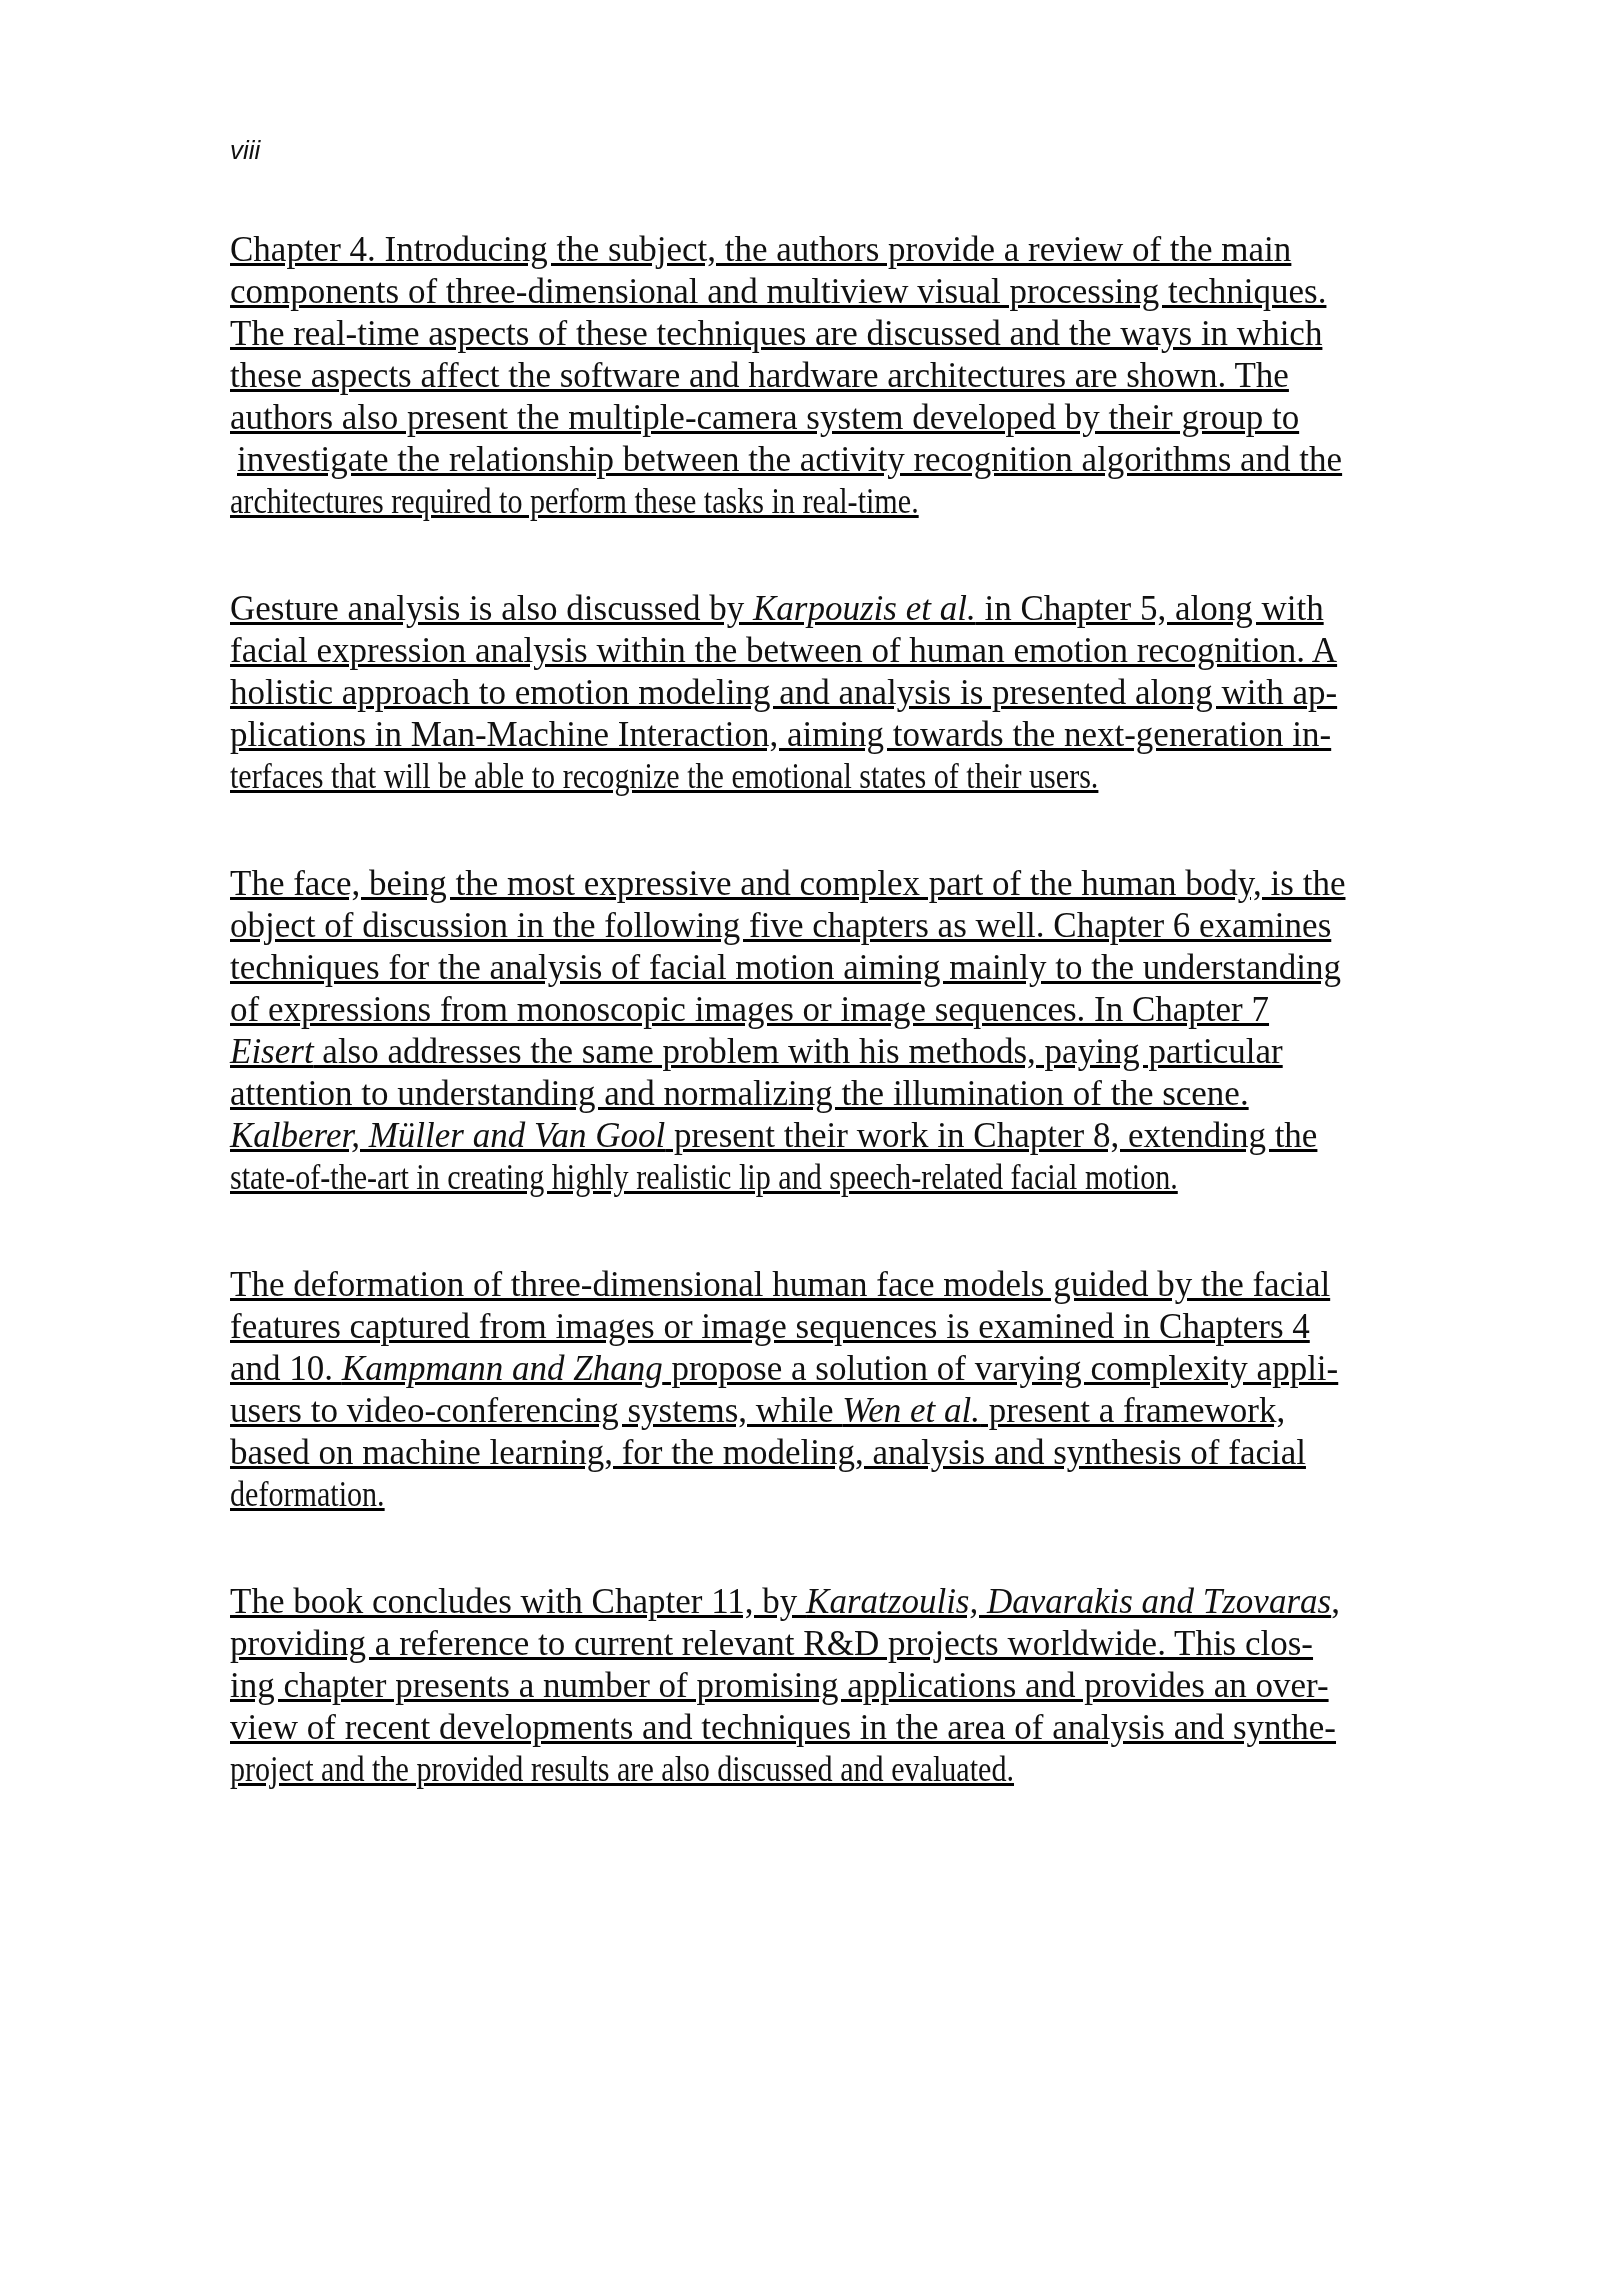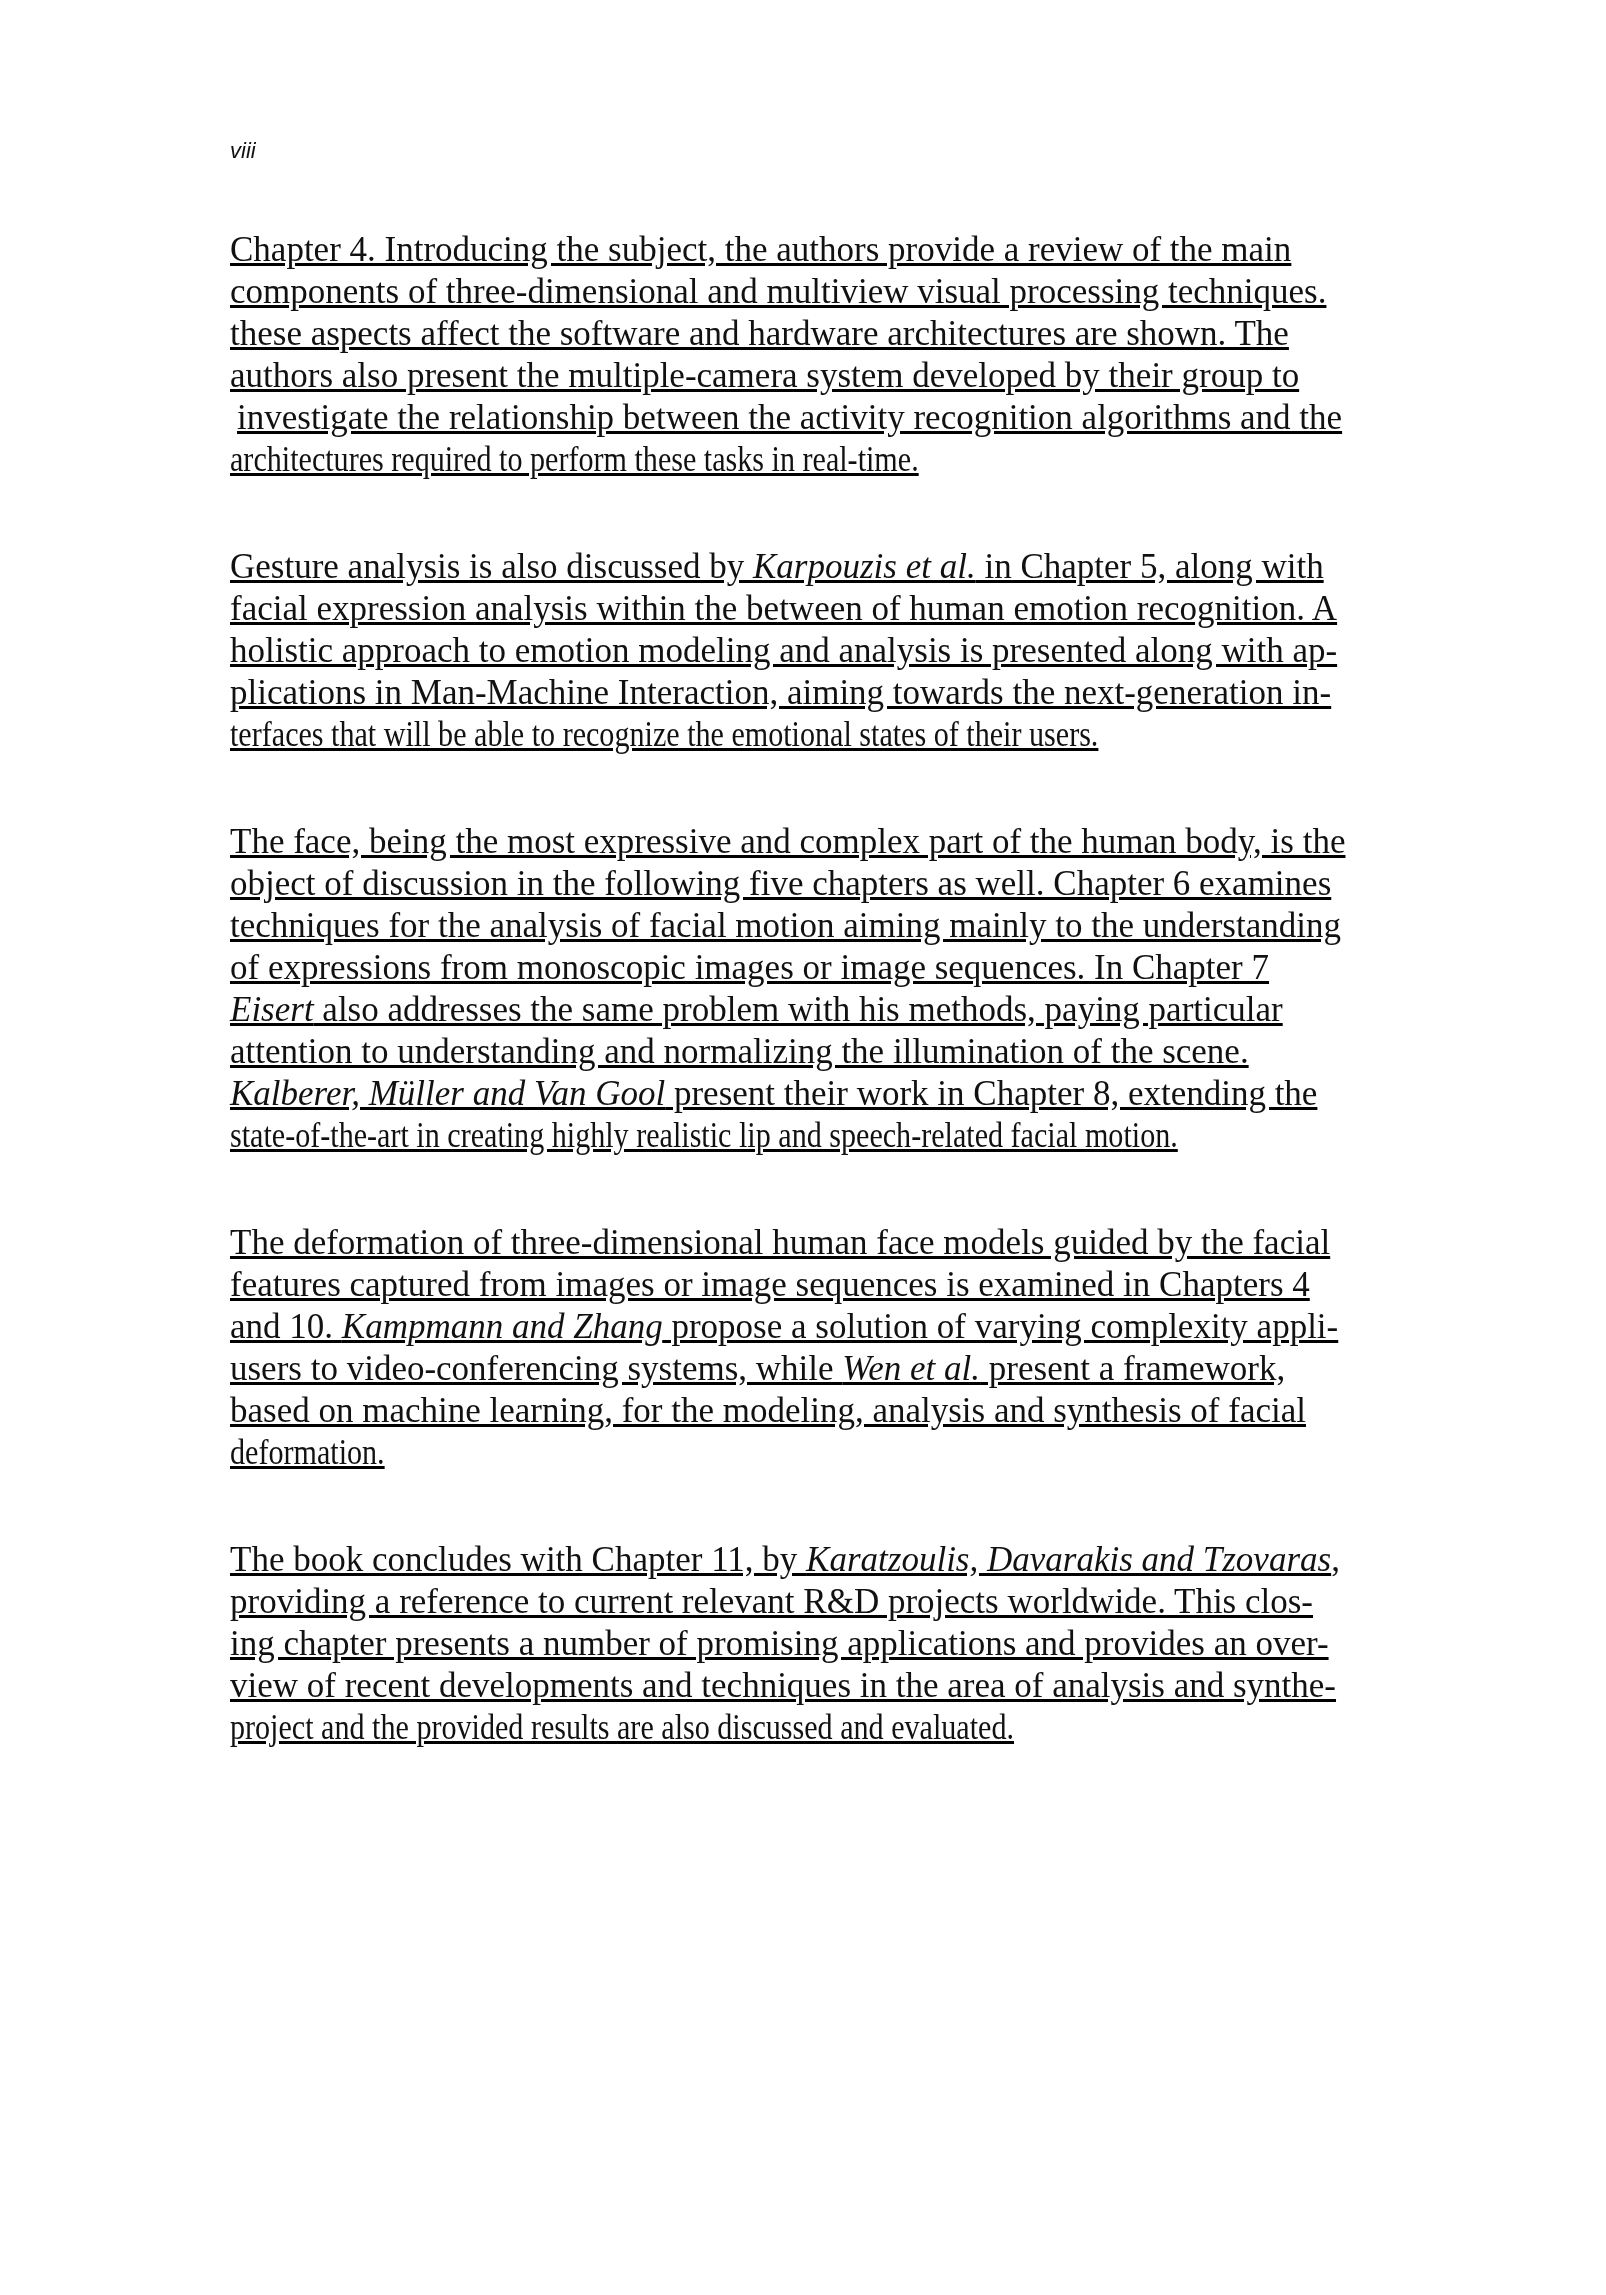--- a/index.html
+++ b/index.html
@@ -1,39 +1,40 @@
 <!DOCTYPE html>
 <html style="font-size:12.2px"><head>
 <meta charset="utf-8">
 <style>
   html, body { margin: 0; padding: 0; background: #ffffff; }
   body { width: 1607px; height: 2295px; position: relative; overflow: hidden; }
   .page-number {
     position: absolute; left: 230px; top: 135px;
     font-family: "Liberation Sans", sans-serif; font-style: italic;
-    font-size: 22px; line-height: 31px; color: #111111;
+    font-size: 26px; line-height: 31px; color: #111111;
   }
   .column { position: absolute; left: 230px; top: 229px; width: 1145px; }
   .para { margin: 0 0 65px 0; text-decoration: underline; }
   .line {
     display: block; height: 42px; line-height: 42px; white-space: nowrap;
     font-family: "Liberation Serif", serif; font-size: 35px; color: #111111;
     transform-origin: 0 50%;
   }
   .line i { font-style: italic; }
 </style>
 </head>
 <body>
 
 <div class="page-number">viii</div>
 
 <div class="column" id="column">
   <p class="para">
       <span class="line" style="transform: scaleX(1);"><span>Chapter 4. Introducing the subject, the authors provide a review of the main</span></span>
       <span class="line" style="transform: scaleX(1);"><span>components of three-dimensional and multiview visual processing techniques.</span></span>
+      <span class="line" style="transform: scaleX(1);"><span>The real-time aspects of these techniques are discussed and the ways in which</span></span>
       <span class="line" style="transform: scaleX(1);"><span>these aspects affect the software and hardware architectures are shown. The</span></span>
       <span class="line" style="transform: scaleX(1);"><span>authors also present the multiple-camera system developed by their group to</span></span>
       <span class="line" style="transform: scaleX(1); margin-left: 7px;"><span>investigate the relationship between the activity recognition algorithms and the</span></span>
       <span class="line" style="transform: scaleX(0.86);"><span>architectures required to perform these tasks in real-time.</span></span>
     </p>
   <p class="para">
       <span class="line" style="transform: scaleX(1);"><span>Gesture analysis is also discussed by </span><i>Karpouzis et al.</i><span> in Chapter 5, along with</span></span>
       <span class="line" style="transform: scaleX(1);"><span>facial expression analysis within the between of human emotion recognition. A</span></span>
       <span class="line" style="transform: scaleX(1);"><span>holistic approach to emotion modeling and analysis is presented along with ap-</span></span>
       <span class="line" style="transform: scaleX(1);"><span>plications in Man-Machine Interaction, aiming towards the next-generation in-</span></span>

